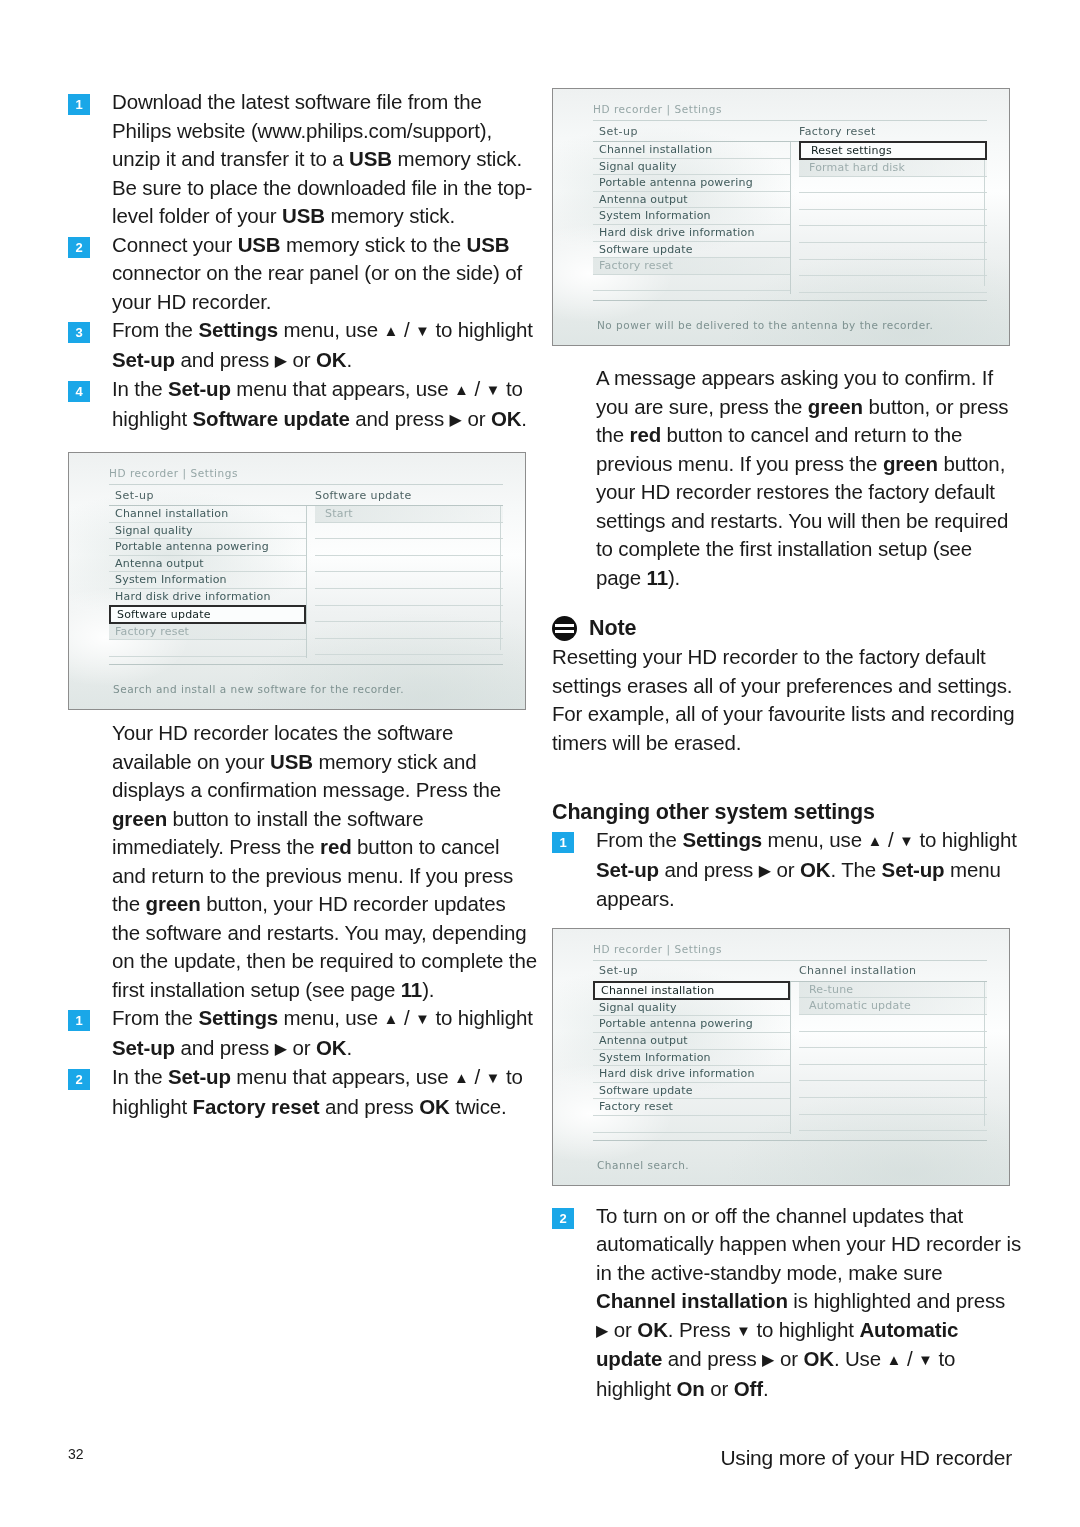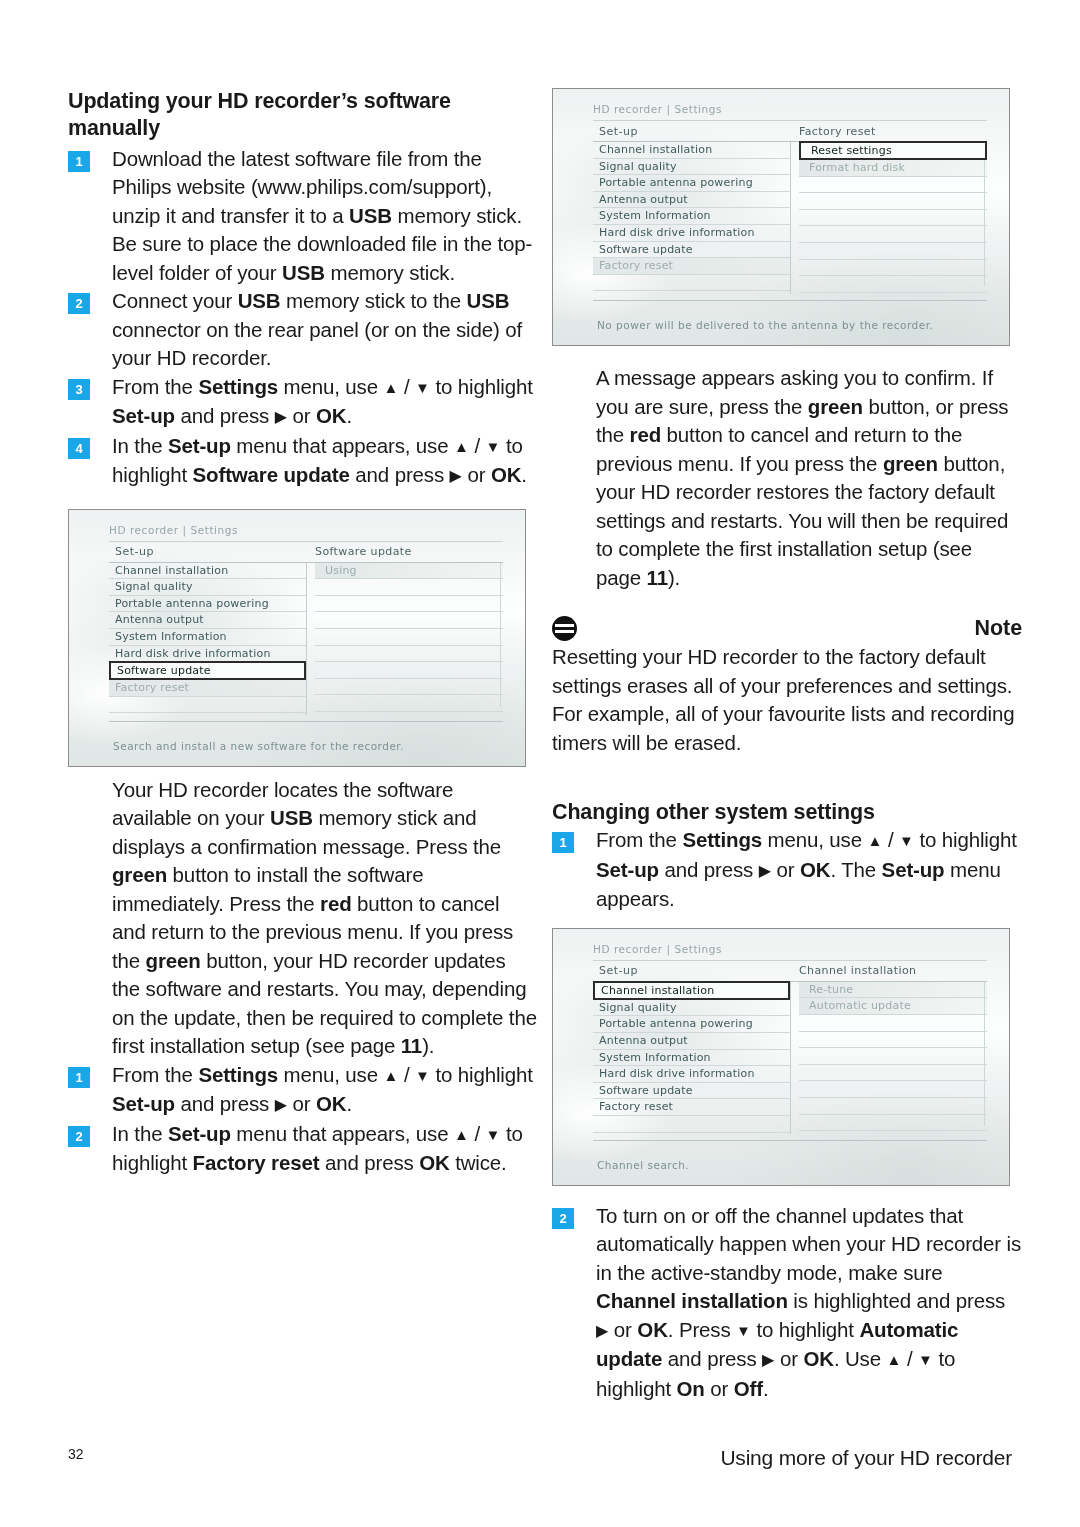--- a/index.html
+++ b/index.html
@@ -80,21 +80,20 @@
     display: block;
     letter-spacing: -0.15px;
   }
 
   
   .note-head {
     display: flex;
     align-items: center;
     gap: 12px;
     margin: 0 0 2px 0;
-    justify-content: space-between;
   }
   .note-icon {
     width: 25px;
     height: 25px;
     border-radius: 50%;
     background: #101010;
     position: relative;
     flex: 0 0 auto;
   }
   .note-icon::before,
@@ -238,21 +237,20 @@
     white-space: nowrap;
   }
 </style>
 </head>
 <body>
 
 <div class="page">
 
   <div class="col col-left">
 
-    <h2 class="sect">Updating your HD recorder’s software manually</h2>
 
 
     <div class="step">
       <span class="num">1</span>
       <span class="txt">Download the latest software file from the Philips website (www.philips.com/support), unzip it and transfer it to a <span class="b">USB</span> memory stick. Be sure to place the downloaded file in the top-level folder of your <span class="b">USB</span> memory stick.</span>
     </div>
 
     <div class="step">
       <span class="num">2</span>
       <span class="txt">Connect your <span class="b">USB</span> memory stick to the <span class="b">USB</span> connector on the rear panel (or on the side) of your HD recorder.</span>
@@ -282,21 +280,21 @@
               <div class="osd-row">Signal quality</div>
               <div class="osd-row">Portable antenna powering</div>
               <div class="osd-row">Antenna output</div>
               <div class="osd-row">System Information</div>
               <div class="osd-row">Hard disk drive information</div>
               <div class="osd-row sel">Software update</div>
               <div class="osd-row dim">Factory reset</div>
               <div class="osd-row ghost">&nbsp;</div>
             </div>
             <div class="osd-pane right">
-              <div class="osd-row dim">Using</div>
+              <div class="osd-row dim">Start</div>
               <div class="osd-row ghost">&nbsp;</div>
               <div class="osd-row ghost">&nbsp;</div>
               <div class="osd-row ghost">&nbsp;</div>
               <div class="osd-row ghost">&nbsp;</div>
               <div class="osd-row ghost">&nbsp;</div>
               <div class="osd-row ghost">&nbsp;</div>
               <div class="osd-row ghost">&nbsp;</div>
               <div class="osd-row ghost">&nbsp;</div>
             </div>
           </div>

